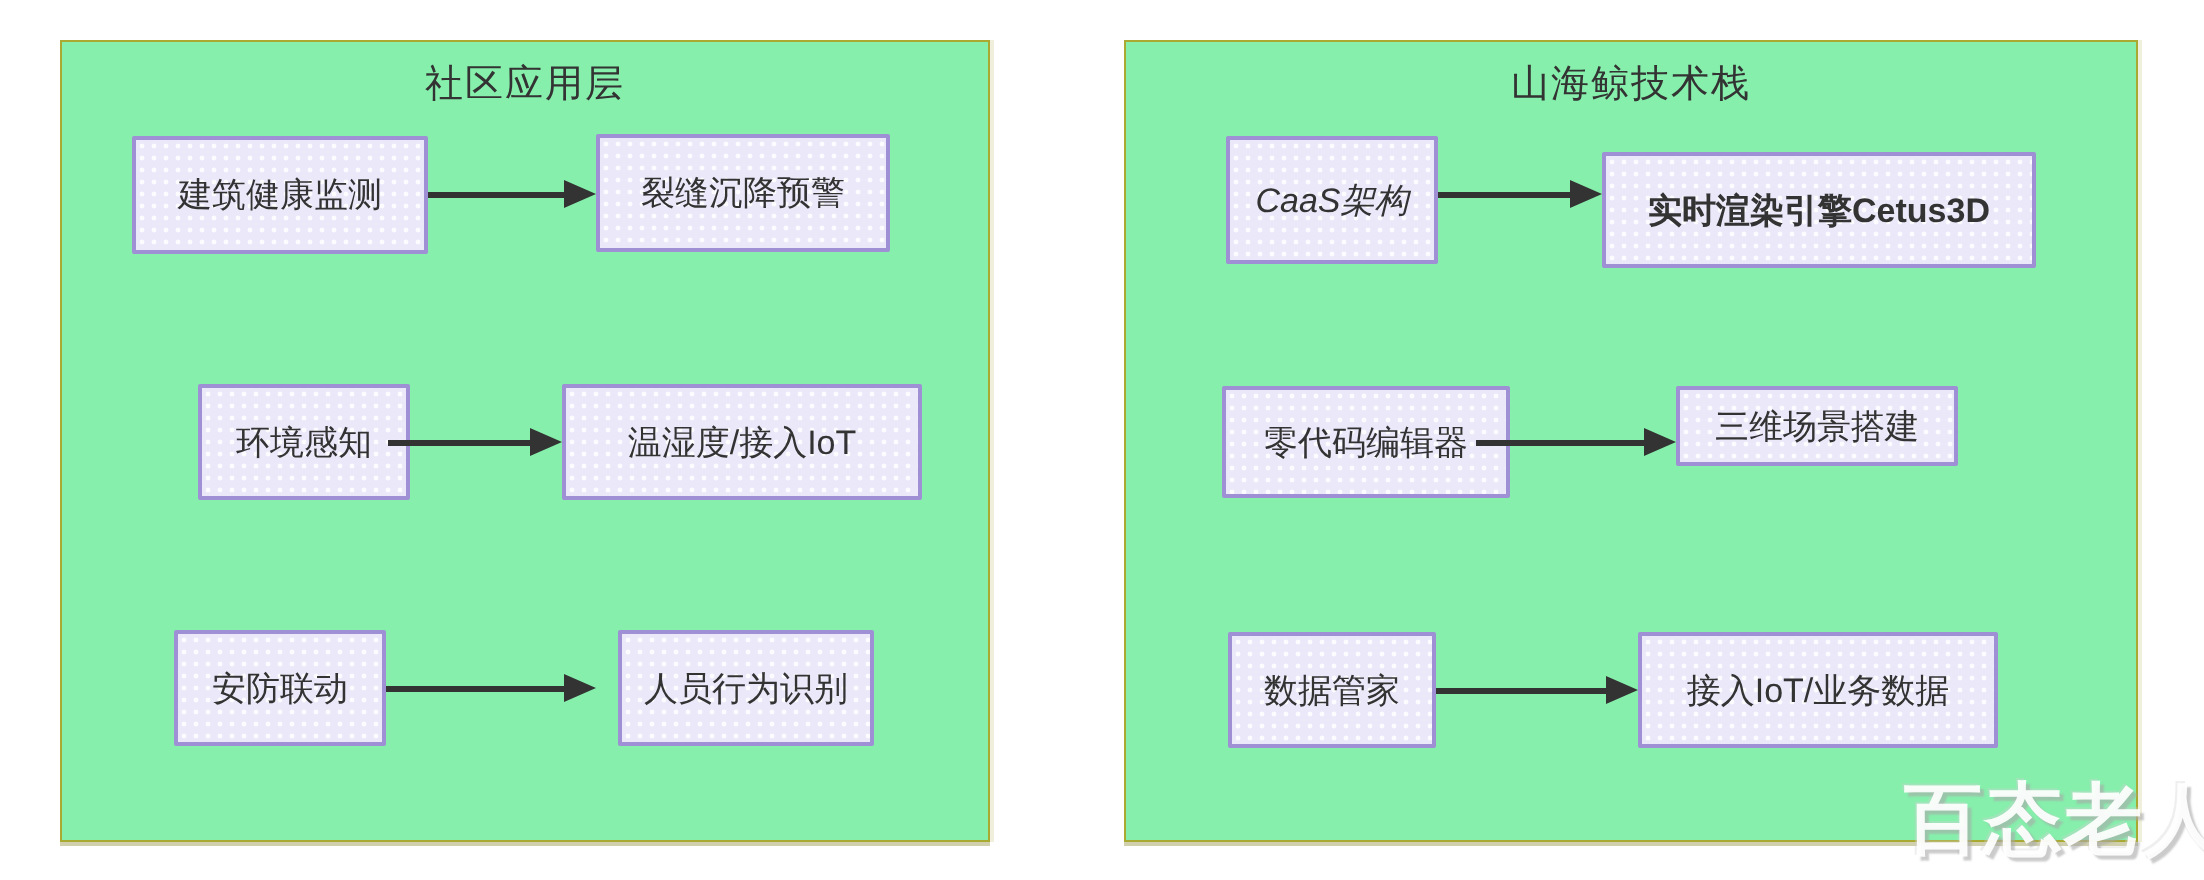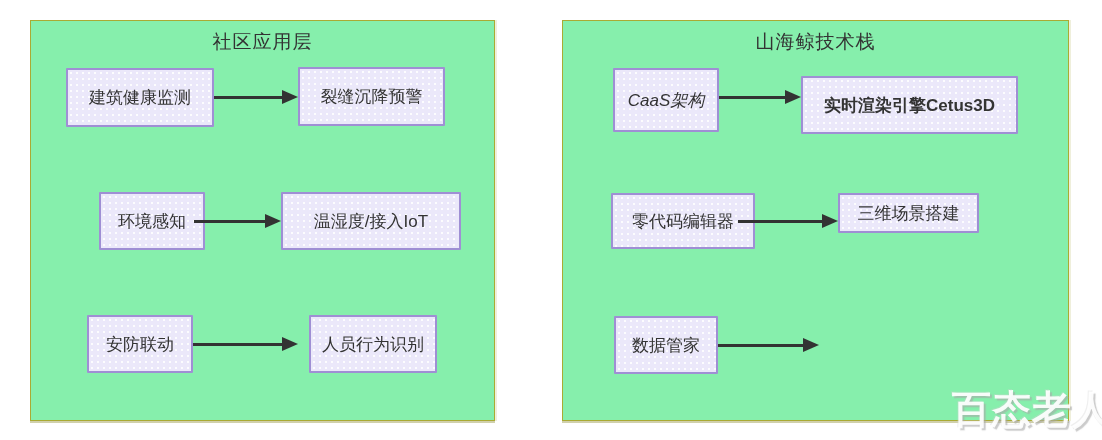--- a/index.html
+++ b/index.html
@@ -119,16 +119,17 @@
       <i class="line"></i>
       <i class="head"></i>
     </div>
     <div class="node" style="left:275px;top:172px;width:141px;height:40px;">三维场景搭建</div>
 
     <div class="node" style="left:51px;top:295px;width:104px;height:58px;font-family:Liberation Serif, serif;">数据管家</div>
     <div class="arrow" style="left:155px;top:316px;width:101px;">
       <i class="line"></i>
       <i class="head"></i>
     </div>
+    <div class="node" style="left:256px;top:295px;width:180px;height:58px;">接入IoT/业务数据</div>
   </section>
 
   <div class="watermark">百态老人</div>
 </div>
 
 </body></html>

